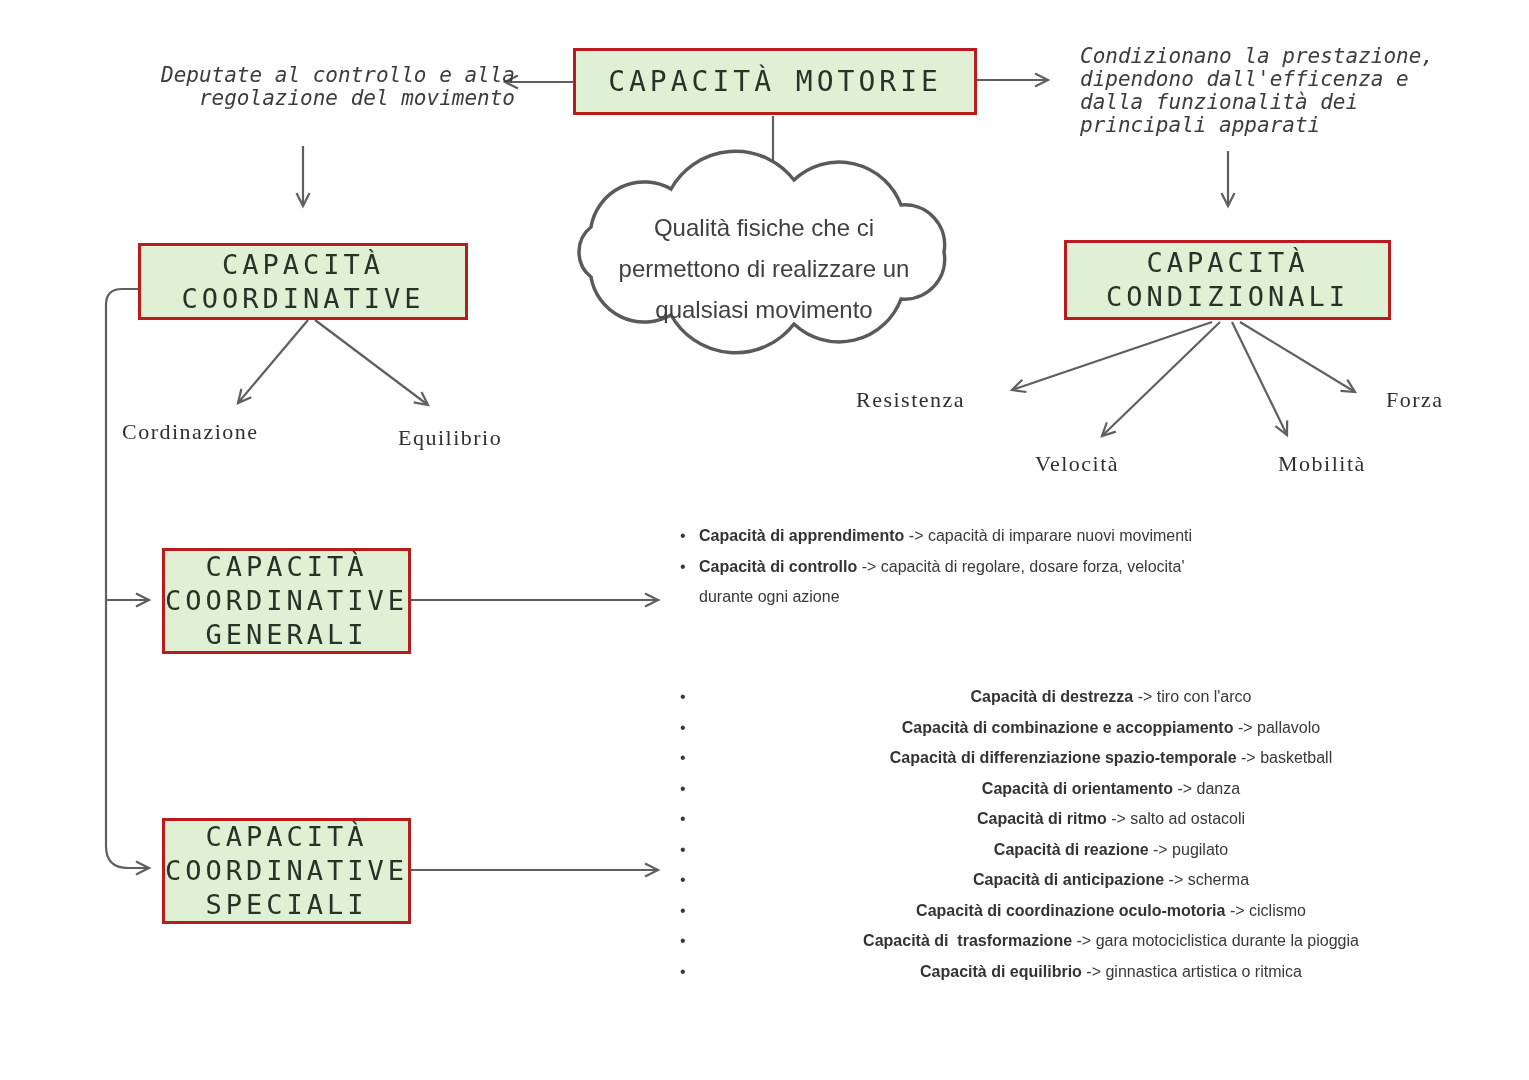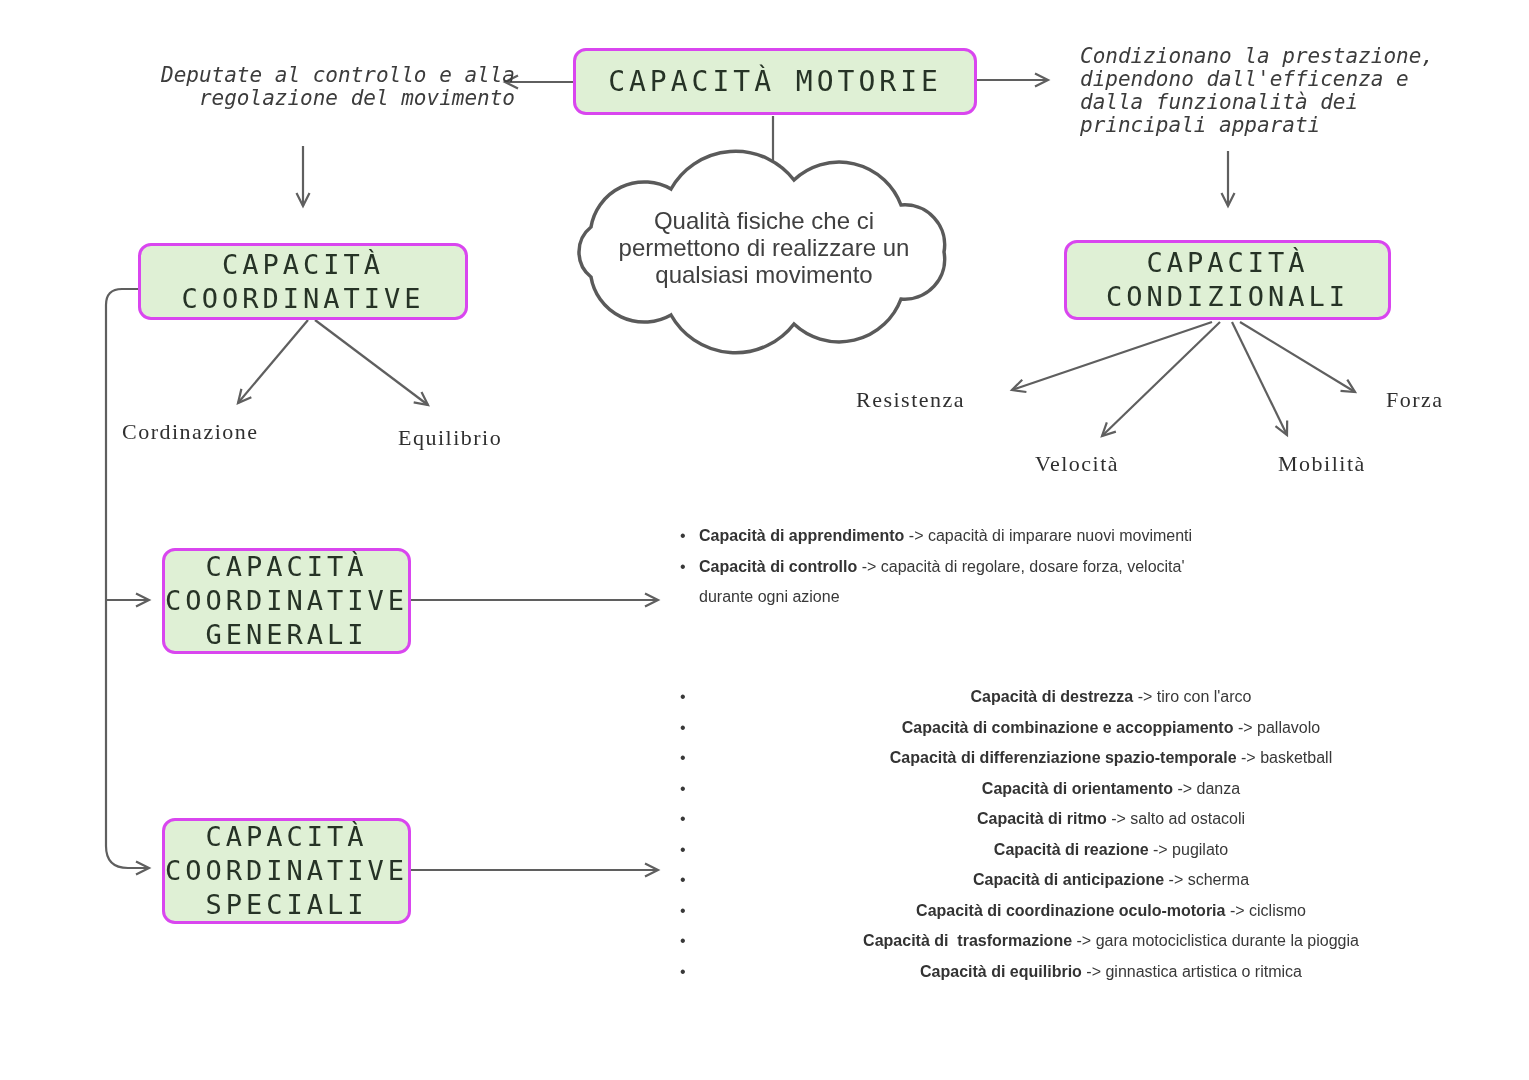--- a/index.html
+++ b/index.html
@@ -2,34 +2,34 @@
 <html><head>
 <meta charset="utf-8">
 <style>
   html,body { margin:0; padding:0; background:#ffffff; }
   .canvas {
     position:relative; width:1529px; height:1080px; overflow:hidden;
     background:#ffffff; font-family:"DejaVu Sans Mono", monospace;
   }
   .layer { position:absolute; left:0; top:0; pointer-events:none; }
   .node {
-    position:absolute; background:#dff0d5; border:3px solid #d946ef;
-    border-radius:13px; display:flex; align-items:center; justify-content:center;
+    position:absolute; background:#dff0d5; border:3px solid #b91c1c;
+    border-radius:0; display:flex; align-items:center; justify-content:center;
     text-align:center; color:#263326; box-sizing:border-box;
   }
   .node-label { white-space:pre-line; font-size:27px; line-height:34px; letter-spacing:4px; }
   .node-label.big { font-size:28px; }
   .mini { position:absolute; font-size:22px; letter-spacing:1.5px; color:#2f2f2f; white-space:nowrap;font-family:Liberation Serif, serif; }
   .note {
     position:absolute; font-style:italic; font-size:21px; line-height:23px;
     color:#3c3c3c; white-space:pre-line;
   }
   .cloud-text {
     position:absolute; font-family:"Liberation Sans", sans-serif;
-    font-size:24px; line-height:27px; color:#404040; text-align:center;
+    font-size:24px; line-height:41px; color:#404040; text-align:center;
   }
   .blist {
     position:absolute; margin:0; padding:0; list-style:none;
     font-family:"Liberation Sans", sans-serif; font-size:16px;
     line-height:30.5px; color:#383838;
   }
   .blist li { position:relative; padding-left:21px; }
   .blist li::before { content:"\2022"; position:absolute; left:2px; top:0; color:#383838; }
   .term { font-weight:bold; color:#333333; white-space:pre-wrap; }
   .desc { white-space:pre-line; }

